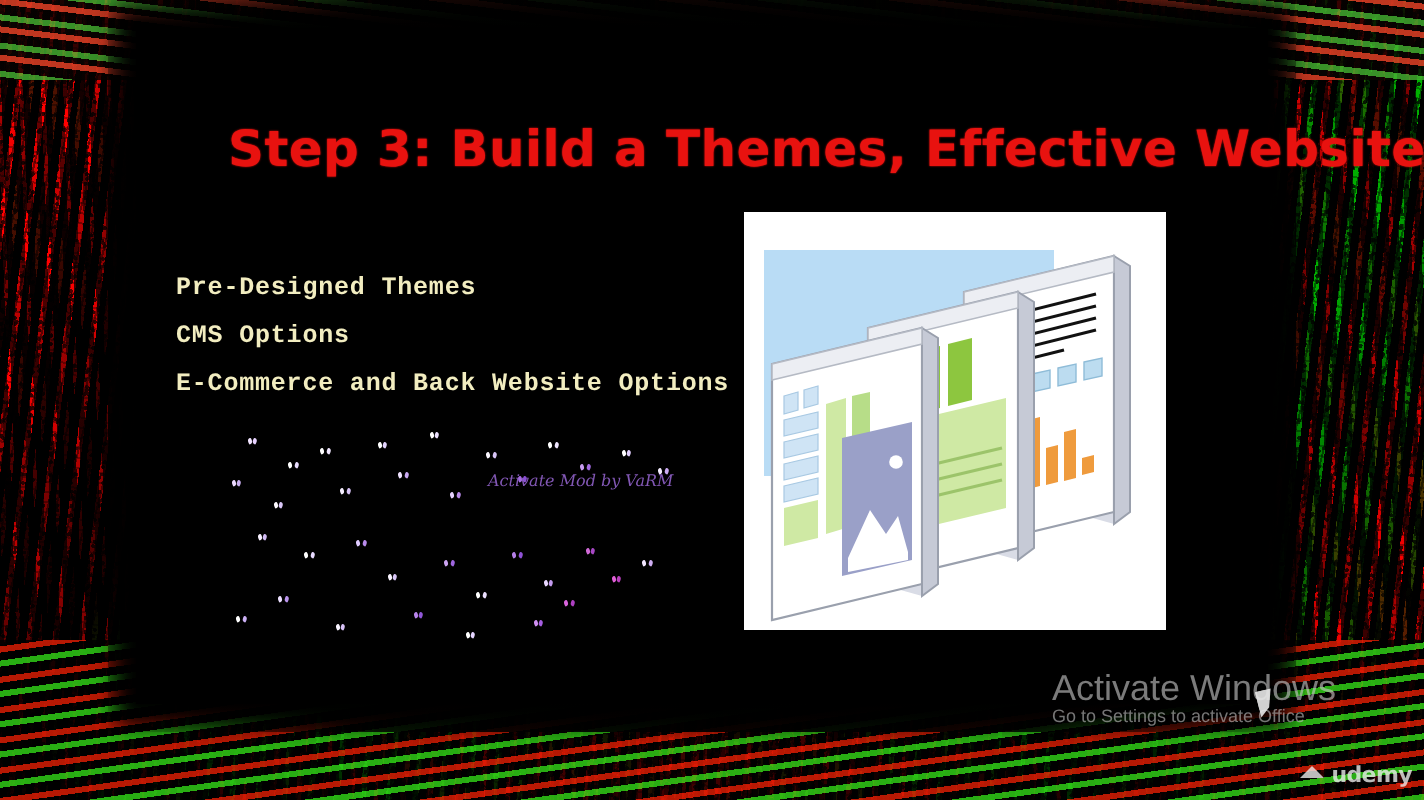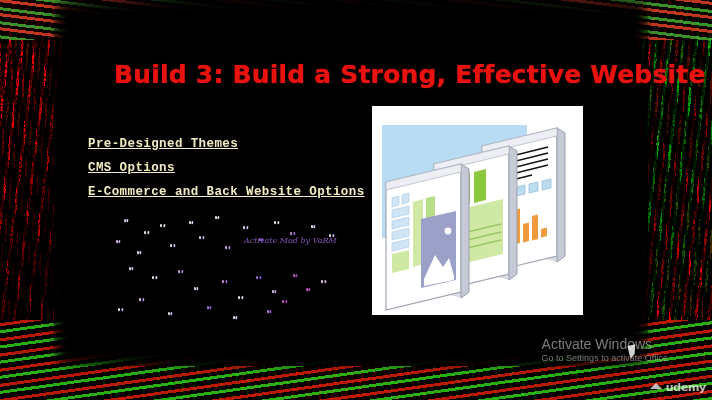--- a/index.html
+++ b/index.html
@@ -109,21 +109,20 @@
   
   .bullets{
     position:absolute;
     left:20px;top:118px;
     font-family:"Liberation Mono","DejaVu Sans Mono",monospace;
     font-size:12.5px;
     font-weight:bold;
     color:#f2edc0;
     line-height:24px;
     letter-spacing:.4px;
-    text-decoration:underline;
   }
   .bullets div{white-space:nowrap;}
 
   
   .illus{
     position:absolute;
     left:304px;top:92px;
     width:211px;height:209px;
     background:#ffffff;
     overflow:hidden;
@@ -137,21 +136,21 @@
   
   .activate{
     position:absolute;
     right:44px;bottom:36px;
     text-align:left;
     color:#c7c7c7;
     z-index:12;
     opacity:.62;
     pointer-events:none;
   }
-  .activate .a1{font-size:14px;line-height:15px;white-space:nowrap;}
+  .activate .a1{font-size:18px;line-height:15px;white-space:nowrap;}
   .activate .a2{font-size:9px;line-height:12px;white-space:nowrap;color:#bdbdbd;}
 
   .udemy{
     position:absolute;right:6px;bottom:6px;z-index:13;
     color:#f0f0f0;opacity:.78;
     font-family:"DejaVu Sans",sans-serif;
     font-size:11px;font-weight:bold;letter-spacing:-.3px;
     display:flex;align-items:flex-start;gap:3px;
   }
   .udemy .mark{
@@ -201,21 +200,21 @@
   <div class="frame">
     <div class="frame-layer wash"></div>
     <div class="frame-layer speck"></div>
     <div class="top-streaks"></div>
     <div class="bottom-streaks"></div>
   </div>
 
   <div class="stage">
     <div class="content">
 
-      <div class="title">Build 3: Build a Strong, Effective Website</div>
+      <div class="title">Step 3: Build a Themes, Effective Website</div>
 
       <div class="bullets">
         <div>Pre-Designed  Themes</div>
         <div>CMS Options</div>
         <div>E-Commerce and Back Website Options</div>
       </div>
 
       <div class="illus">
         <div class="illus-blue"></div>
         <svg class="iso" viewBox="0 0 211 209">

